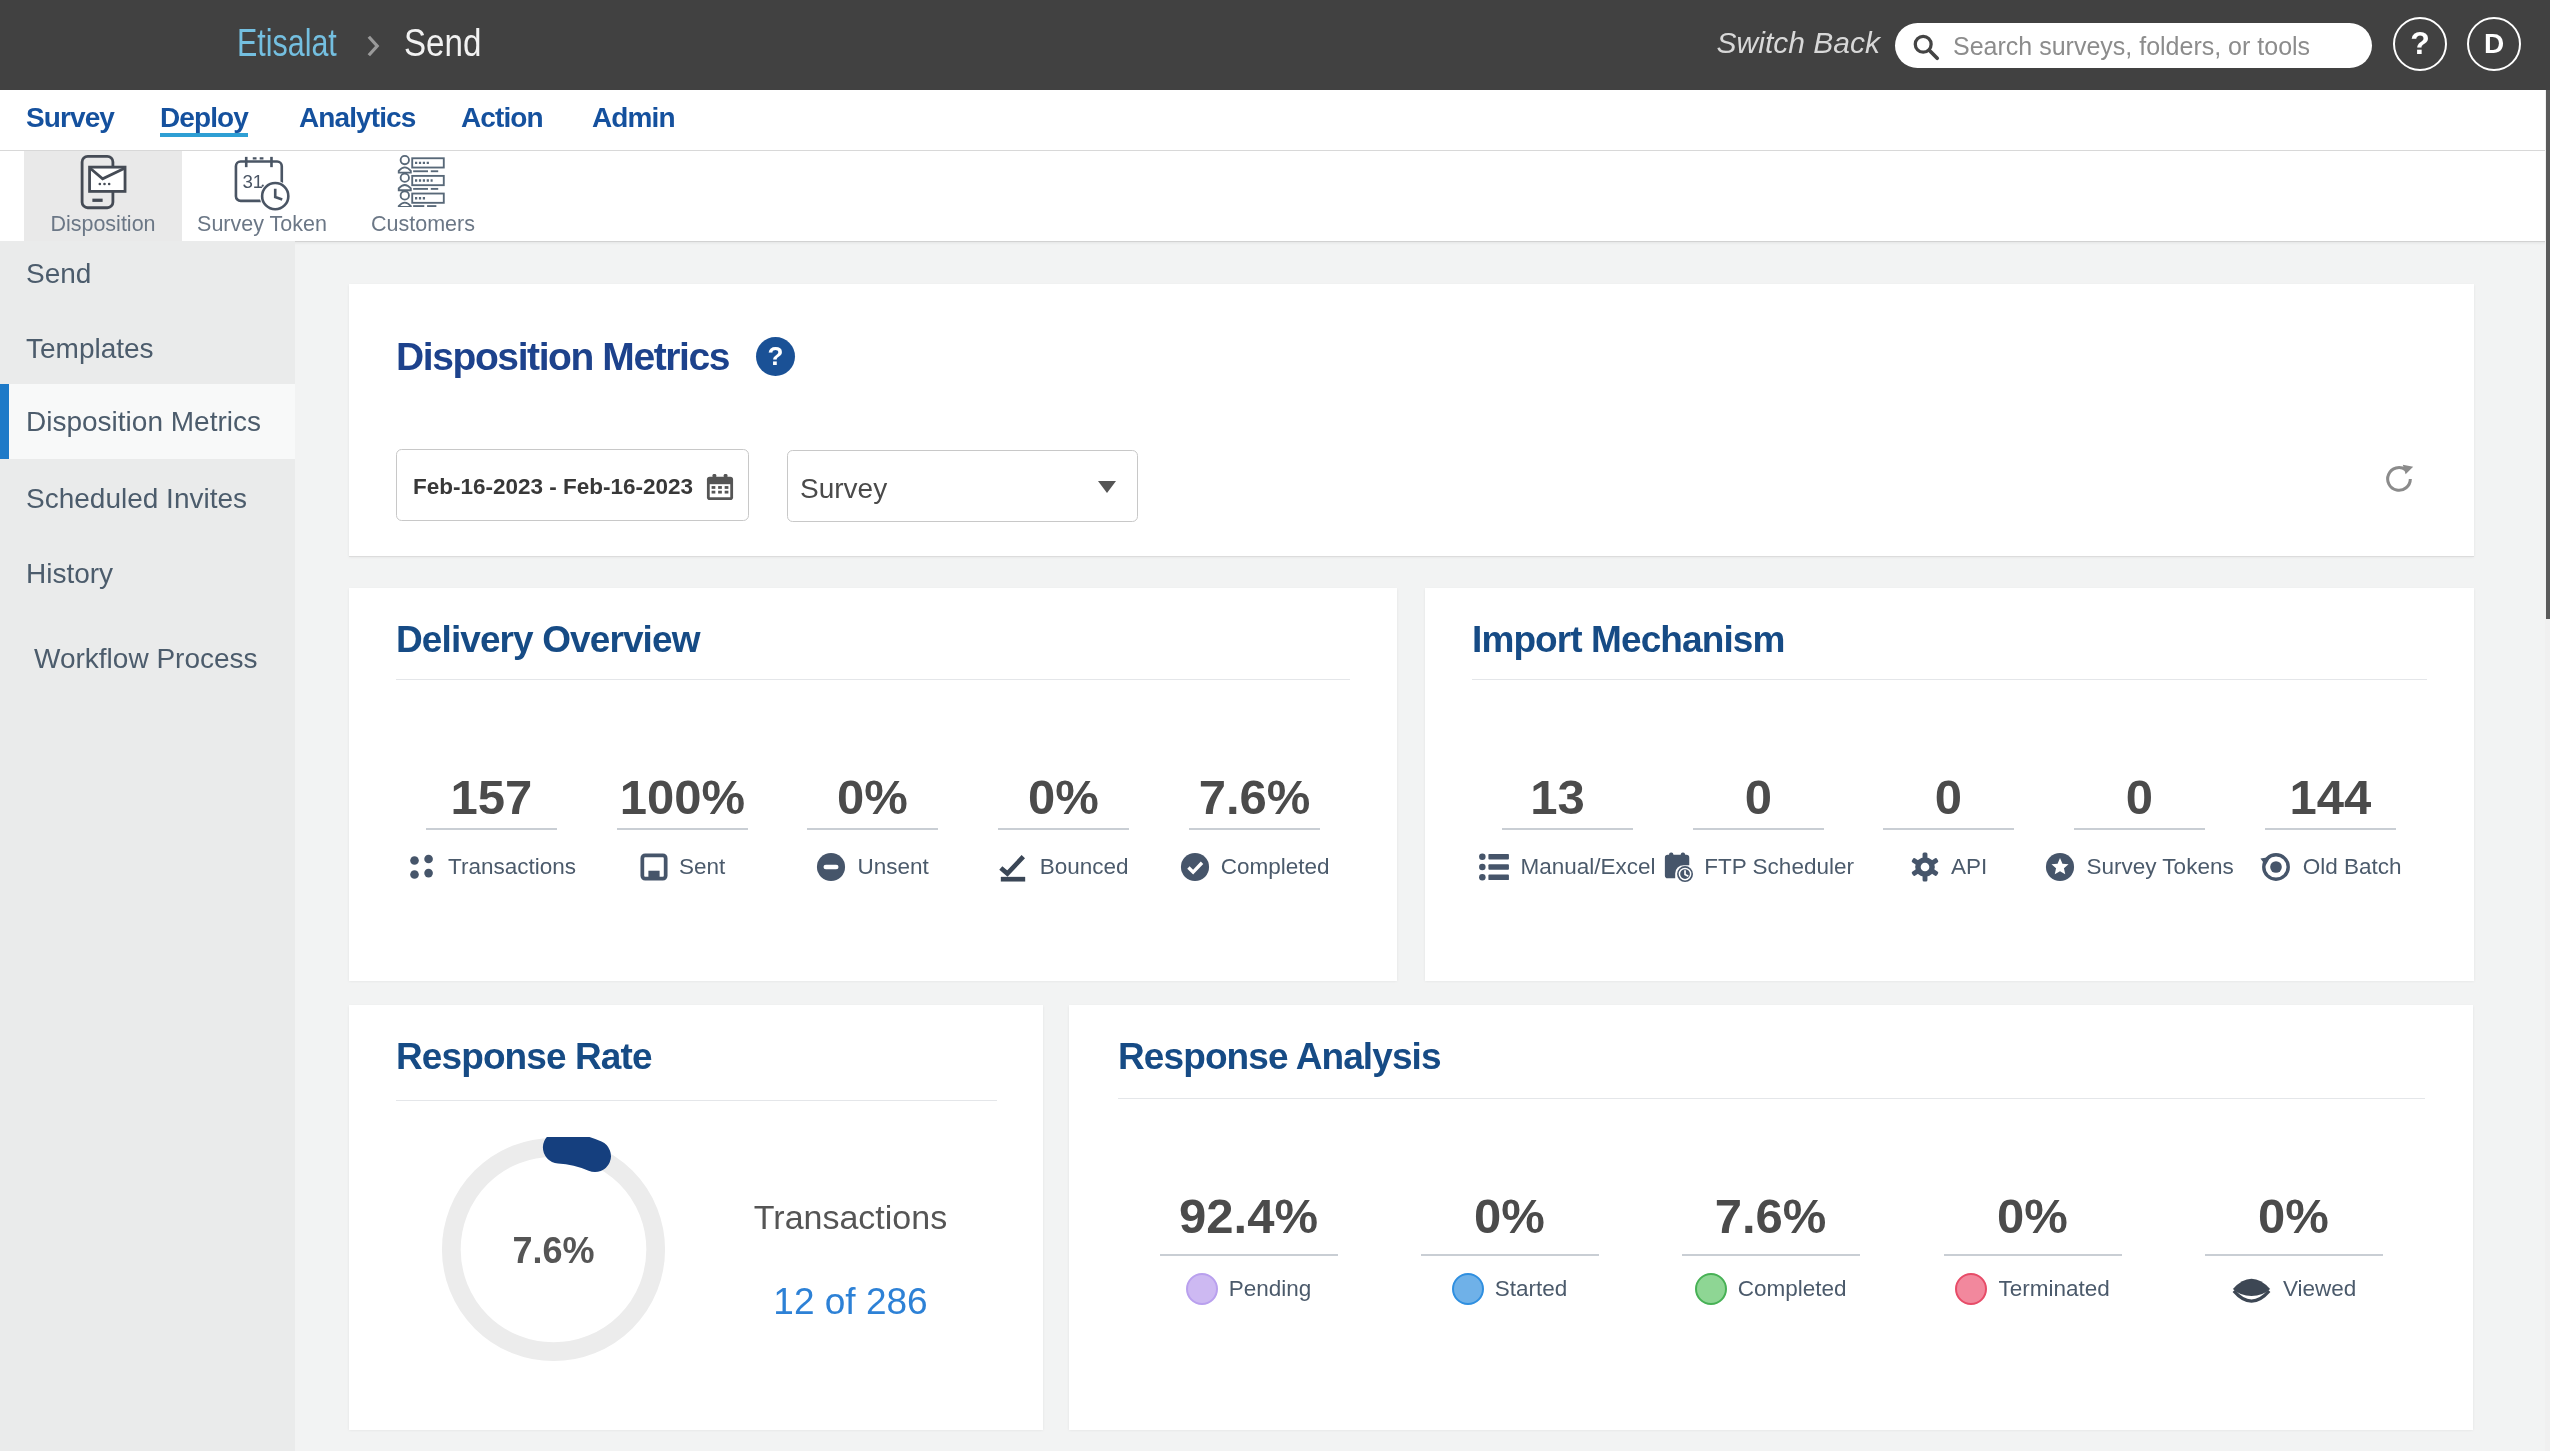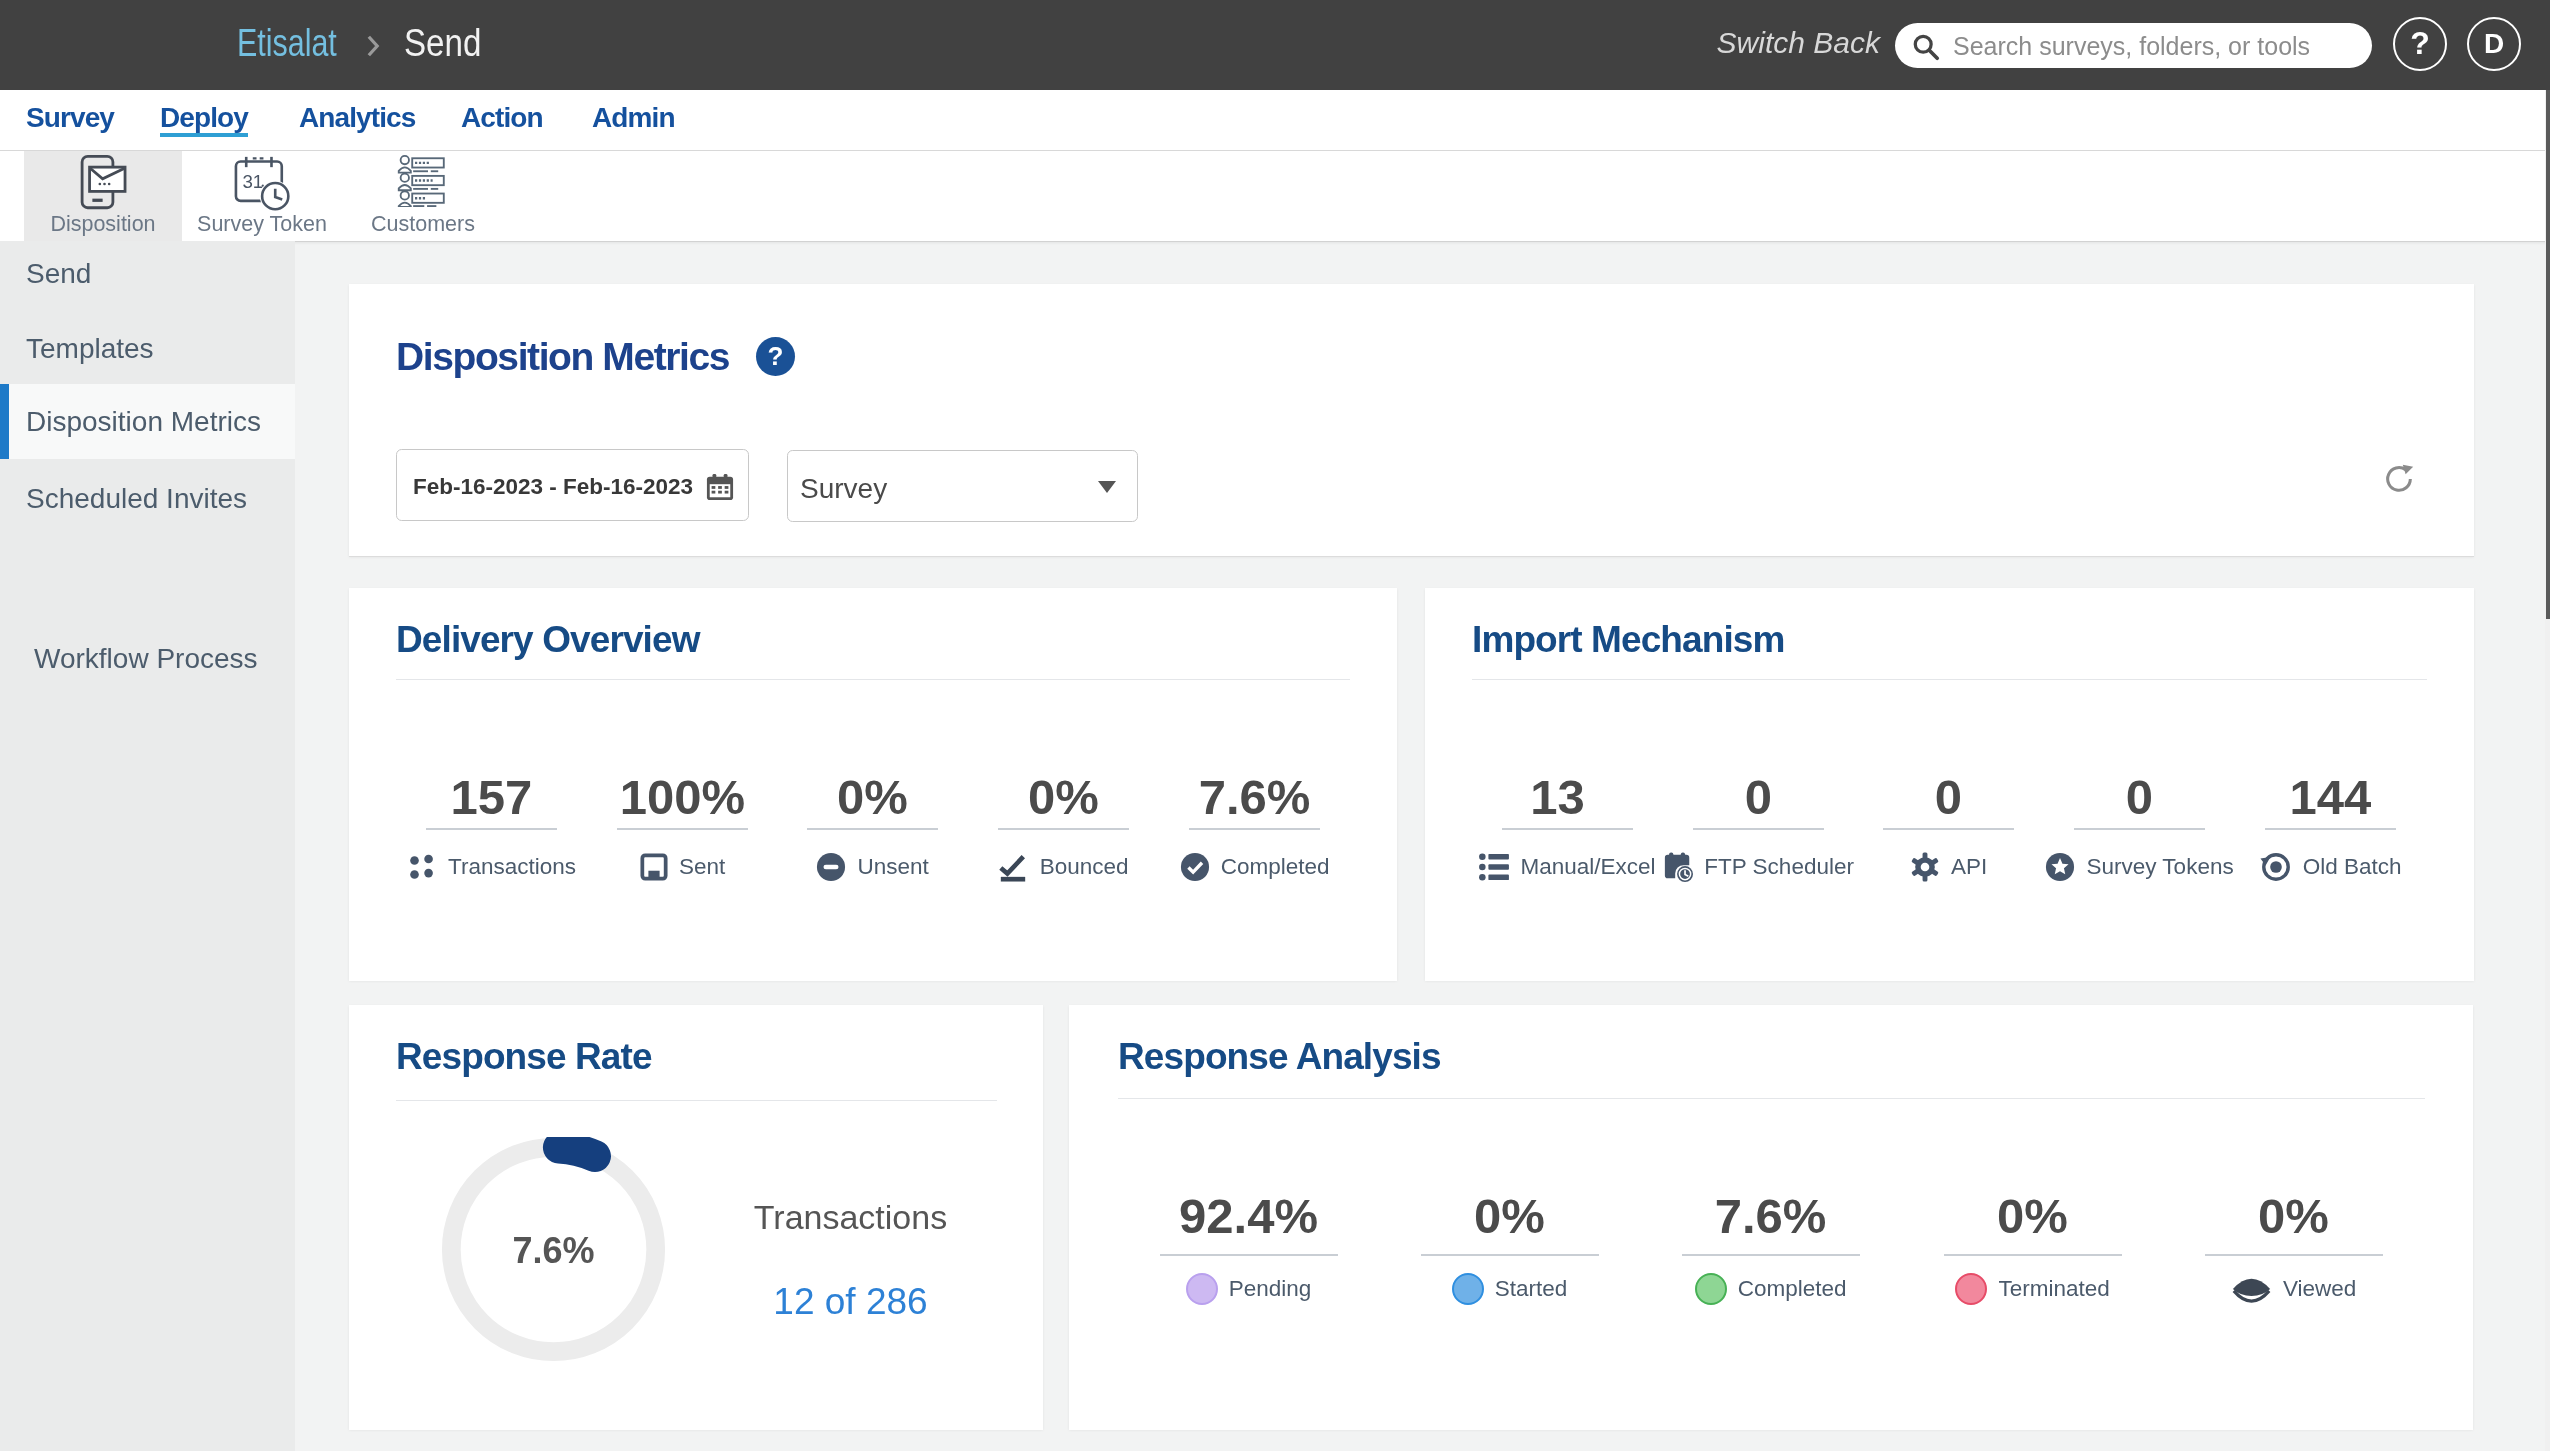--- a/index.html
+++ b/index.html
@@ -148,20 +148,21 @@
   <div class="tool-label" style="left:344px; top:61px; width:158px;">Customers</div>
 </div>
 
 <div id="sidebar">
   <div id="sbactive"></div>
   <div id="sbbar"></div>
   <div class="sbitem" style="top:-4.7px;">Send</div>
   <div class="sbitem" style="top:70px;">Templates</div>
   <div class="sbitem" style="top:143px;">Disposition Metrics</div>
   <div class="sbitem" style="top:220px;">Scheduled Invites</div>
+  <div class="sbitem" style="top:295px;">History</div>
   <div class="sbitem" style="top:380px;margin-left:8px;">Workflow Process</div>
 </div>
 
 <div class="card" id="fcard">
   <h1>Disposition Metrics</h1>
   <div id="qmark">?</div>
   <div class="fld" id="datefld">
     <span>Feb-16-2023 - Feb-16-2023</span>
     <svg class="abs" style="left:309px; top:22.5px;" width="28" height="28" viewBox="0 0 30 30">
       <rect x="1" y="4" width="28" height="25" rx="3" fill="#555"></rect>

